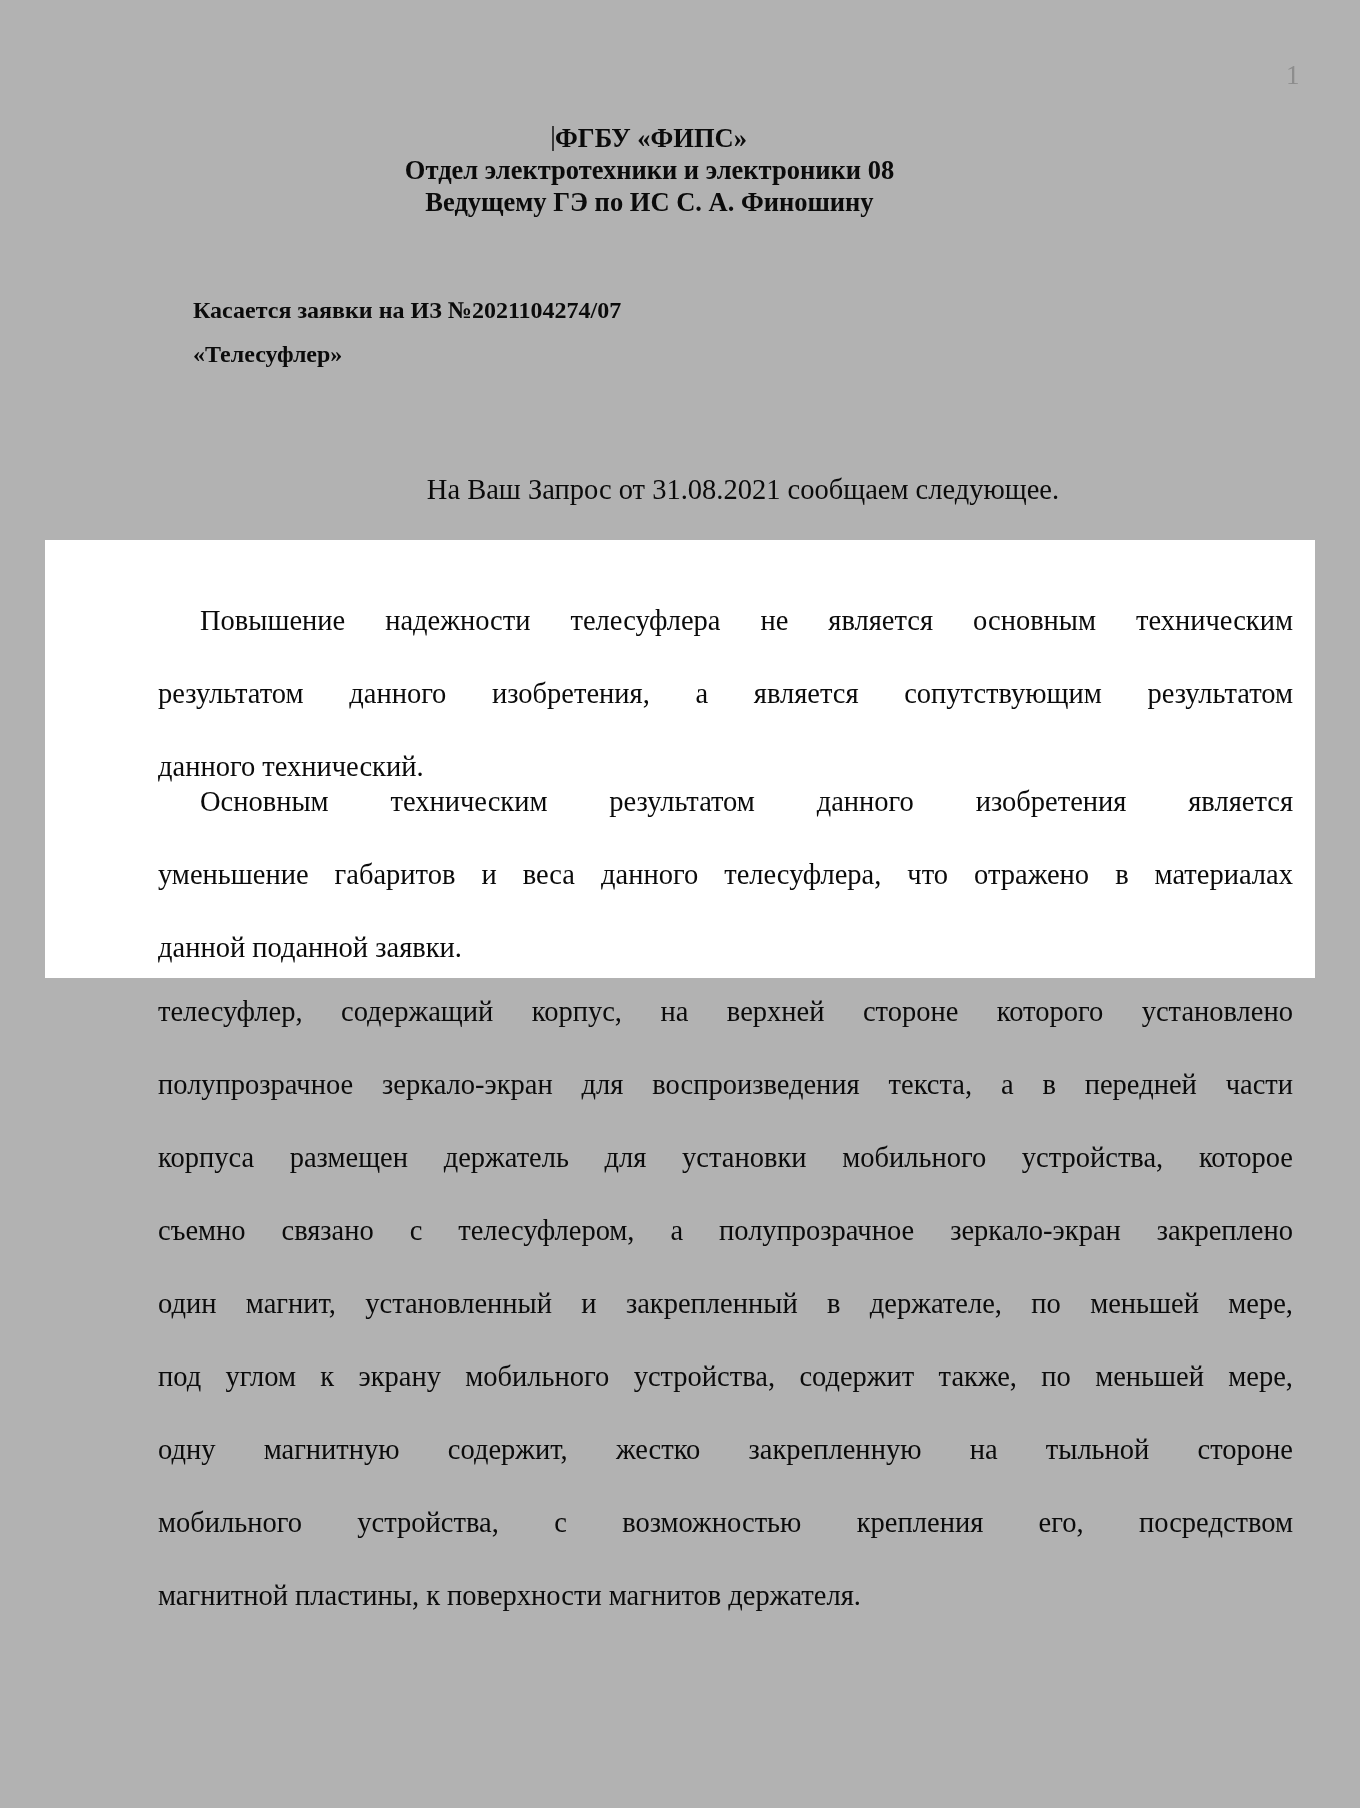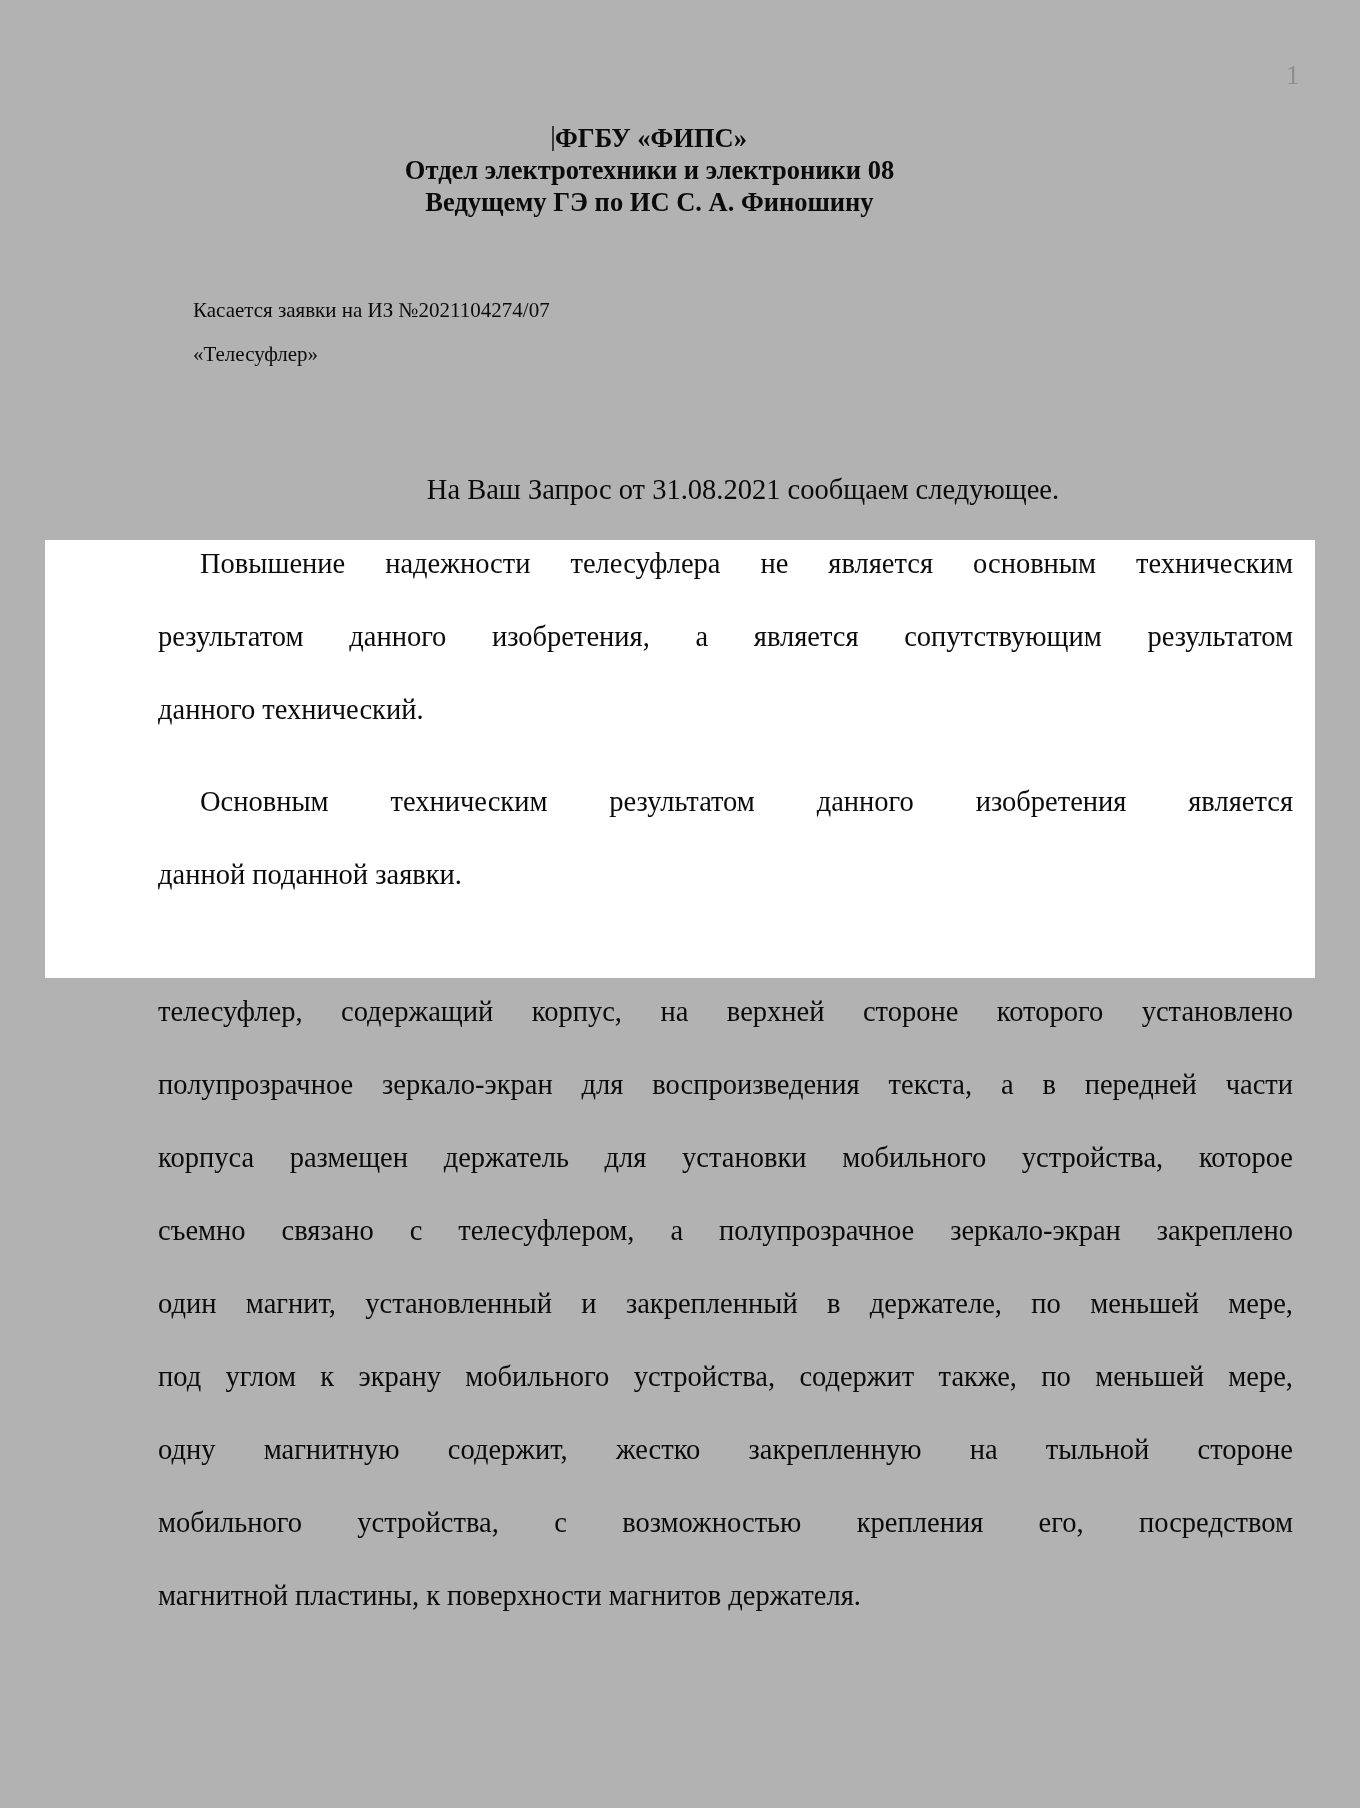--- a/index.html
+++ b/index.html
@@ -51,22 +51,22 @@
     vertical-align: -4px;
     margin-right: 1px;
   }
 
   
   .subject-block {
     position: absolute;
     top: 288px;
     left: 193px;
     width: 1000px;
-    font-weight: normal;
-    font-size: 21px;
+    font-weight: bold;
+    font-size: 24px;
     line-height: 44px;
     text-align: left;
   }
 
   
   .intro-para {
     position: absolute;
     top: 473px;
     left: 193px;
     width: 1100px;
@@ -88,21 +88,21 @@
   .para {
     position: absolute;
     left: 158px;
     width: 1135px;
     font-size: 28.5px;
     line-height: 73px;
     text-align: justify;
     text-justify: inter-word;
     text-indent: 42px;
   }
-  .para-highlight-1 { top: 527px; }
+  .para-highlight-1 { top: 584px; }
   .para-highlight-2 { top: 765px; }
   .para-body-1 { top: 975px; }
 
   
   .para > span.jline {
     display: block;
     text-indent: 0;
   }
   .para > span.jline.first { text-indent: 42px; }
   .para > span.jline.justify {
@@ -135,20 +135,21 @@
 <div class="highlight-box"></div>
 
 <div class="para para-highlight-1">
   <span class="jline first justify">Повышение надежности телесуфлера не является основным техническим</span>
   <span class="jline justify">результатом данного изобретения, а является сопутствующим результатом</span>
   <span class="jline last">данного технический.</span>
 </div>
 
 <div class="para para-highlight-2">
   <span class="jline first justify">Основным техническим результатом данного изобретения является</span>
+  <span class="jline justify">уменьшение габаритов и веса данного телесуфлера, что отражено в материалах</span>
   <span class="jline last">данной поданной заявки.</span>
 </div>
 
 <div class="para para-body-1">
   <span class="jline justify">телесуфлер, содержащий корпус, на верхней стороне которого установлено</span>
   <span class="jline justify">полупрозрачное зеркало-экран для воспроизведения текста, а в передней части</span>
   <span class="jline justify">корпуса размещен держатель для установки мобильного устройства, которое</span>
   <span class="jline justify">съемно связано с телесуфлером, а полупрозрачное зеркало-экран закреплено</span>
   <span class="jline justify">один магнит, установленный и закрепленный в  держателе, по меньшей мере,</span>
   <span class="jline justify">под углом к экрану мобильного устройства, содержит также, по меньшей мере,</span>

